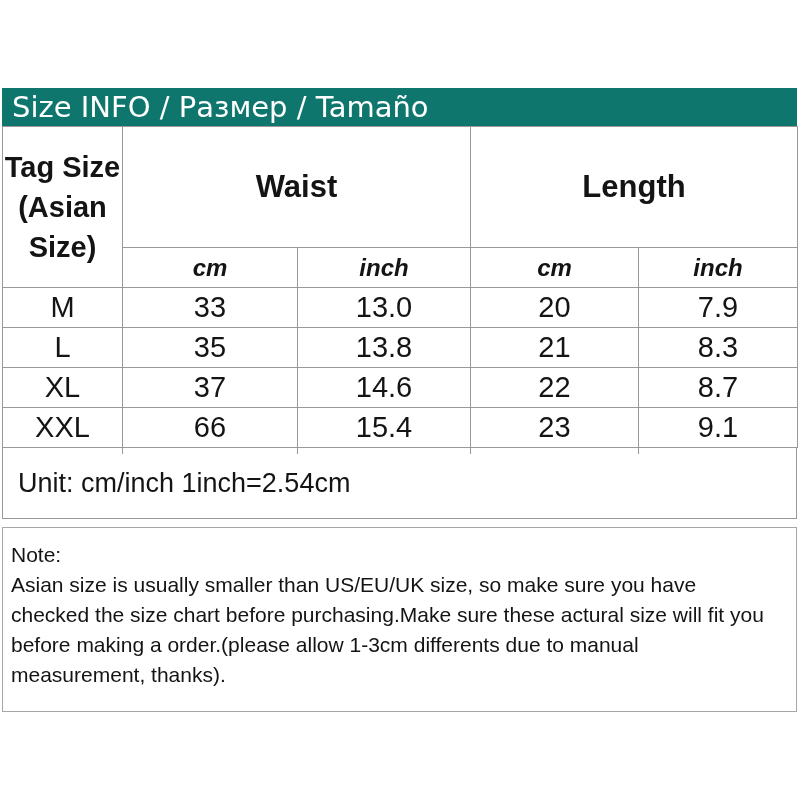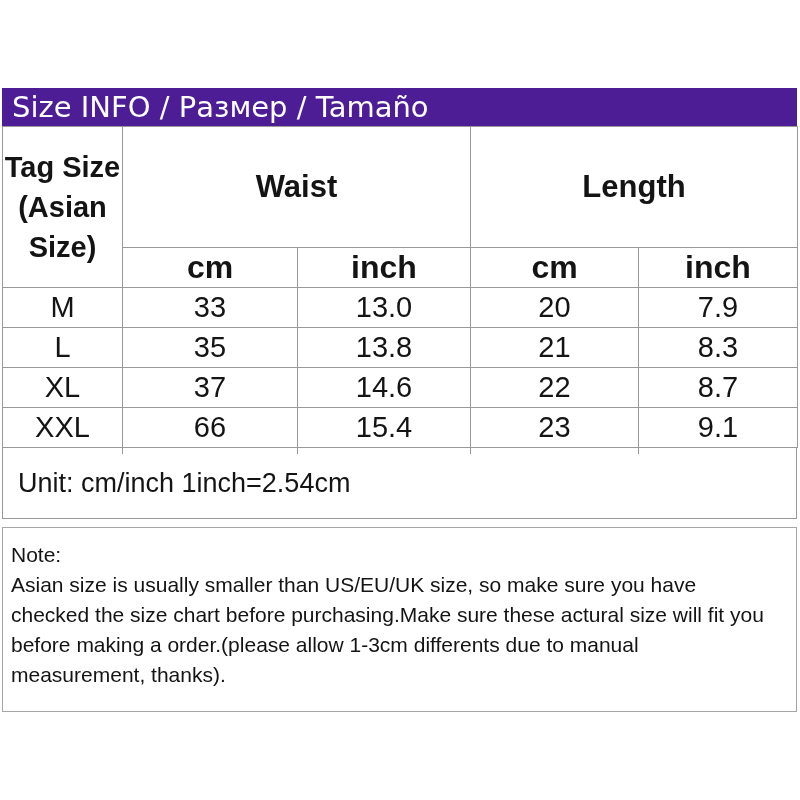--- a/index.html
+++ b/index.html
@@ -9,21 +9,21 @@
     height: 800px;
     background: #ffffff;
     overflow: hidden;
     font-family: "Liberation Sans", sans-serif;
     color: #141414;
   }
   .title-bar {
     position: absolute;
     top: 88px; left: 2px;
     width: 795px; height: 38px;
-    background: #4c1d95;
+    background: #0f766e;
     color: #ffffff;
     font-family: "DejaVu Sans", sans-serif;
     font-size: 29px;
     line-height: 38px;
     padding-left: 10px;
     box-sizing: border-box;
     white-space: nowrap;
   }
   table.size-table {
     position: absolute;
@@ -41,21 +41,21 @@
   }
   td.corner-cell {
     font-weight: bold;
     font-size: 29px;
     line-height: 40px;
     padding: 0 2px;
   }
   tr.group-row { height: 121px; padding-left: 20px; }
   td.group-cell { font-weight: bold; font-size: 31px; margin-top: 6px; }
   tr.sub-row { height: 40px; }
-  tr.sub-row td { font-weight: bold; font-size: 32px; }
+  tr.sub-row td { font-weight: bold; font-size: 24px; font-style: italic; }
   tr.data-row { height: 40px; }
   tr.data-row td { font-size: 29px; font-weight: normal; }
   .unit-box {
     position: absolute;
     top: 447px; left: 2px;
     width: 795px; height: 72px;
     border: 1px solid #999999;
     box-sizing: border-box;
     display: flex;
     align-items: center;

